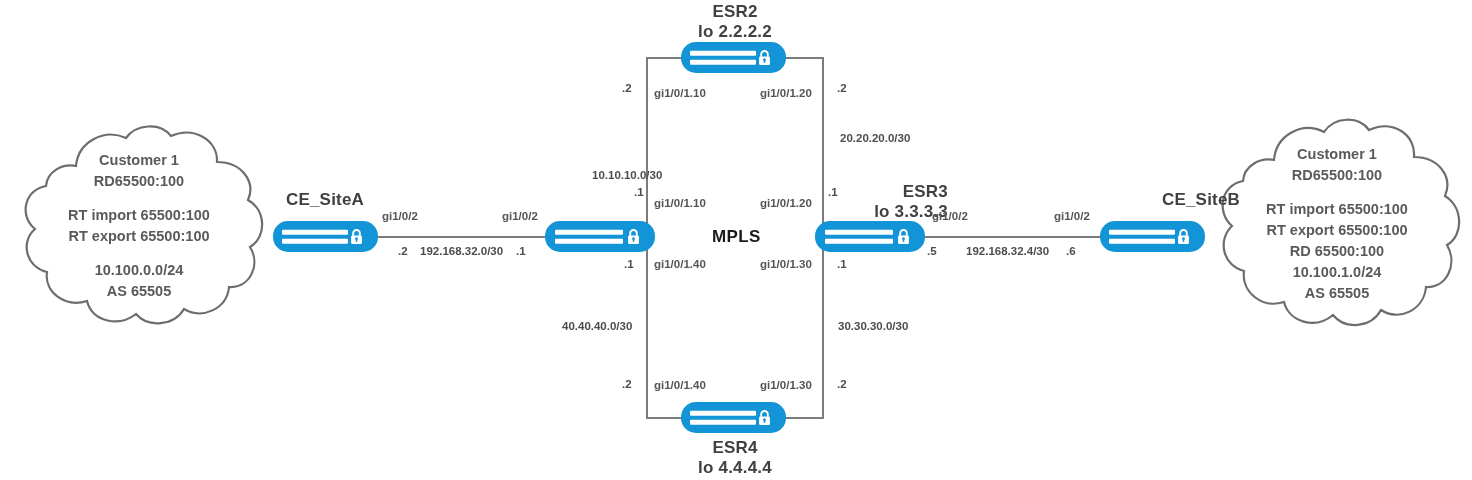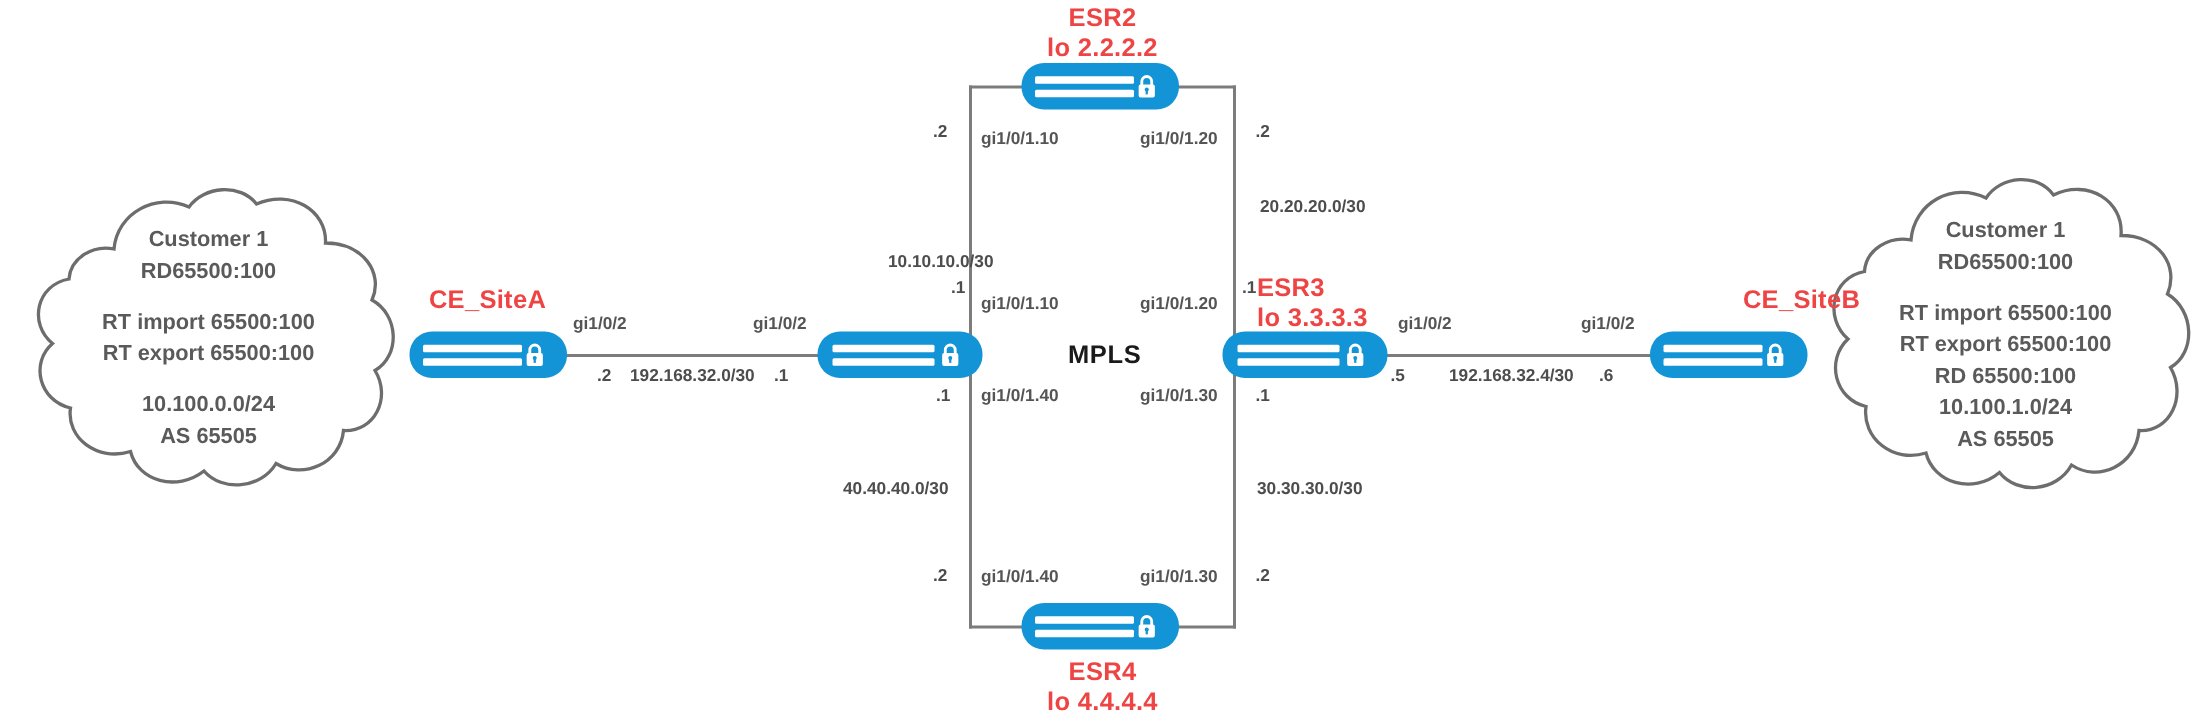--- a/index.html
+++ b/index.html
@@ -23,21 +23,21 @@
     line-height: 1.12;
   }
   .cloud-txt {
     color: #5a5a5a;
     font-weight: bold;
     font-size: 14.5px;
     text-align: center;
     line-height: 1.45;
   }
   .dev-name {
-    color: #ef4444;
+    color: #404040;
     font-weight: bold;
     font-size: 17px;
     text-align: center;
     line-height: 1.2;
     letter-spacing: .2px;
   }
   .iface {
     color: #555555;
     font-weight: bold;
     font-size: 11.5px;
@@ -216,21 +216,21 @@
         <div class="bar"></div>
     </div>
     <svg class="lock" viewBox="0 0 15 17">
       <path d="M4.2 7.2 V4.8 A3.3 3.3 0 0 1 10.8 4.8 V7.2" fill="none" stroke="#ffffff" stroke-width="1.9"></path>
       <rect x="2.1" y="6.9" width="10.8" height="8.6" rx="1.3" fill="#ffffff"></rect>
       <circle cx="7.5" cy="10.2" r="1.35" fill="#1294d6"></circle>
       <rect x="6.75" y="10.2" width="1.5" height="3.2" fill="#1294d6"></rect>
     </svg>
   </div>
 
-  <div class="dev-name txt" style="left:838px; top:182px; width:110px; text-align:left;">
+  <div class="dev-name txt" style="left:838px; top:182px; width:110px; text-align:right;">
     <div>ESR3</div>
     <div>lo 3.3.3.3</div>
   </div>
   <div class="router" style="left:815px; top:221px; width:110px; height:31px;">
     <div class="bars">
       <div class="bar"></div>
         <div class="bar"></div>
     </div>
     <svg class="lock" viewBox="0 0 15 17">
       <path d="M4.2 7.2 V4.8 A3.3 3.3 0 0 1 10.8 4.8 V7.2" fill="none" stroke="#ffffff" stroke-width="1.9"></path>

